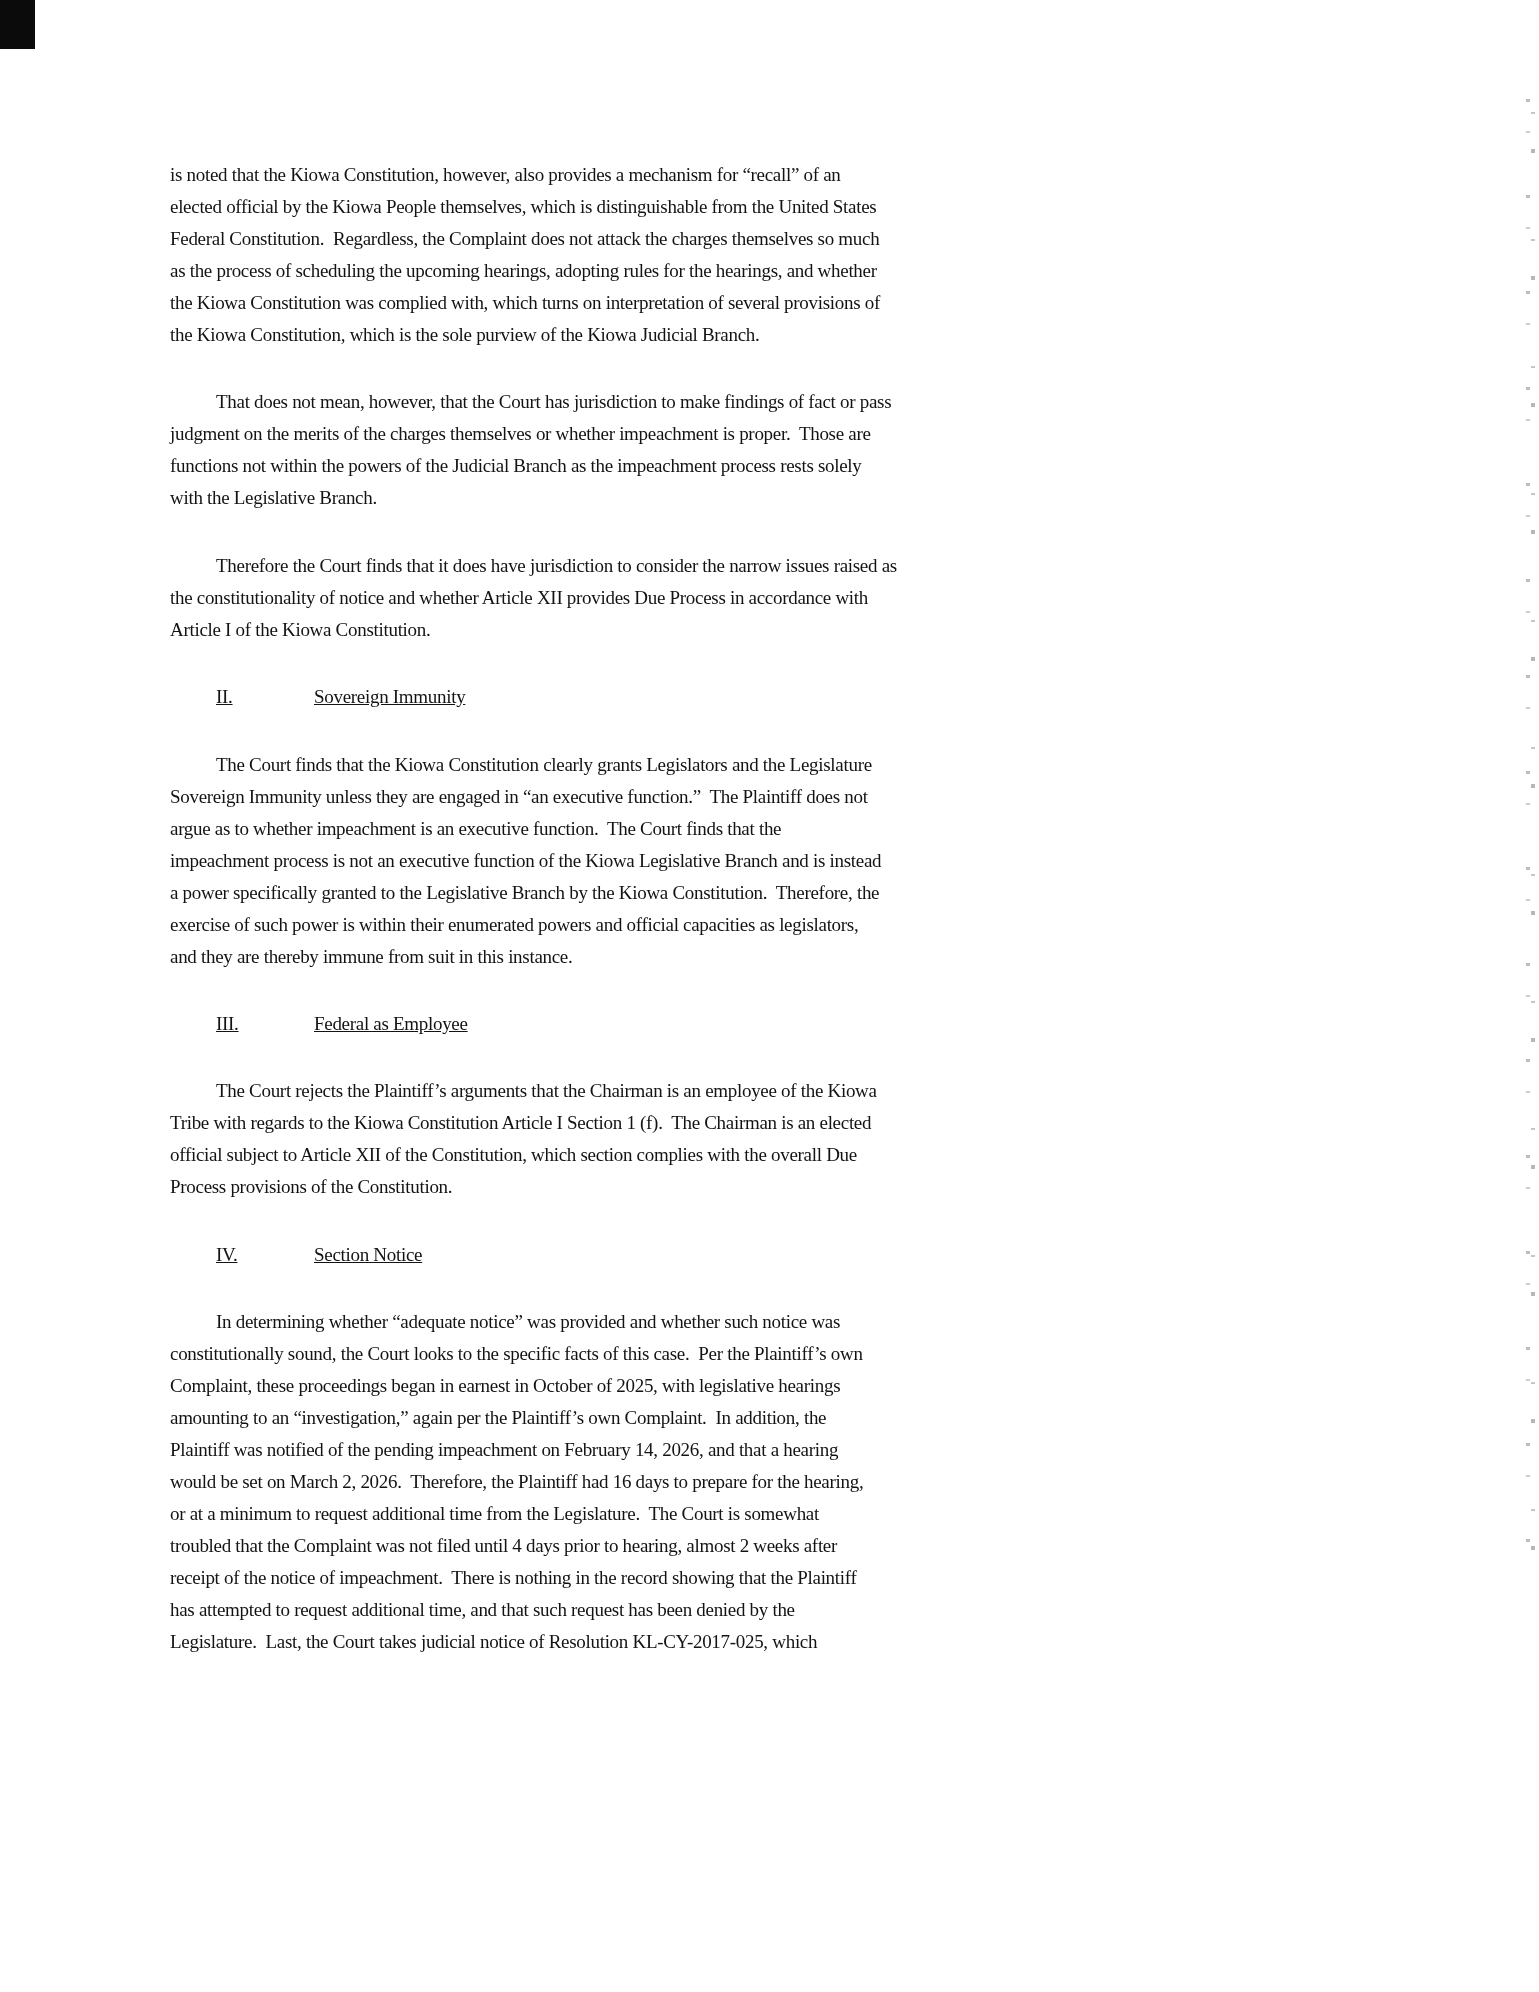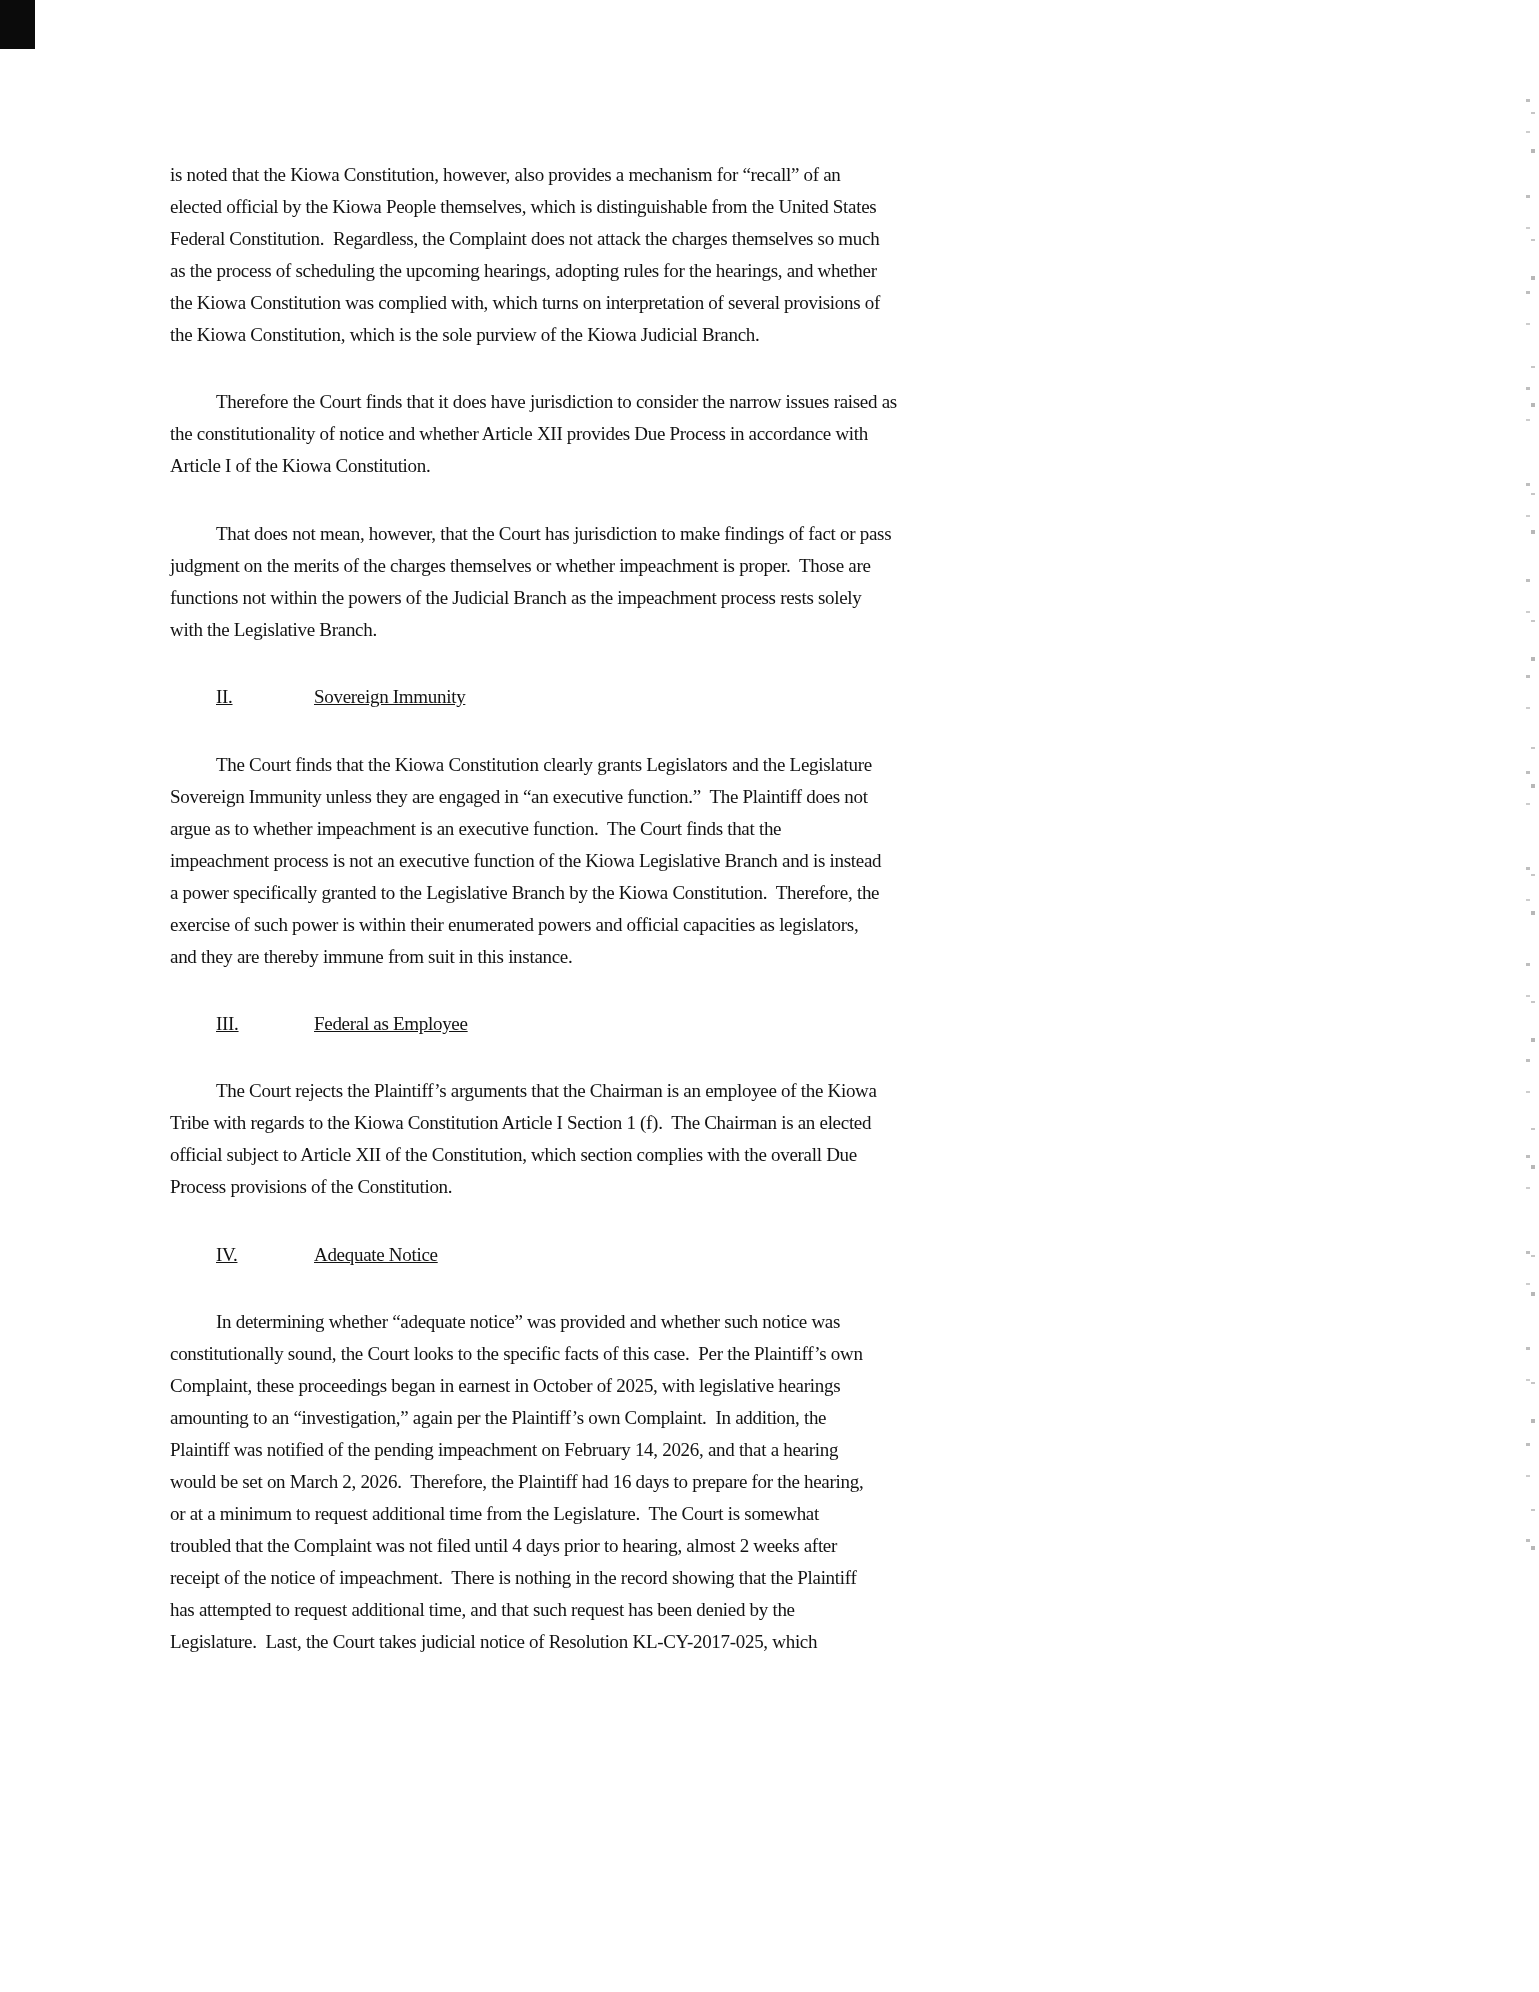--- a/index.html
+++ b/index.html
@@ -88,28 +88,28 @@
 
 <div class="page-text">
 
   <div class="para no-indent">is noted that the Kiowa Constitution, however, also provides a mechanism for “recall” of an
 elected official by the Kiowa People themselves, which is distinguishable from the United States
 Federal Constitution.  Regardless, the Complaint does not attack the charges themselves so much
 as the process of scheduling the upcoming hearings, adopting rules for the hearings, and whether
 the Kiowa Constitution was complied with, which turns on interpretation of several provisions of
 the Kiowa Constitution, which is the sole purview of the Kiowa Judicial Branch.</div>
 
-  <div class="para">Therefore the Court finds that it does have jurisdiction to consider the narrow issues raised as
-the constitutionality of notice and whether Article XII provides Due Process in accordance with
-Article I of the Kiowa Constitution.</div>
-
   <div class="para">That does not mean, however, that the Court has jurisdiction to make findings of fact or pass
 judgment on the merits of the charges themselves or whether impeachment is proper.  Those are
 functions not within the powers of the Judicial Branch as the impeachment process rests solely
 with the Legislative Branch.</div>
+
+  <div class="para">Therefore the Court finds that it does have jurisdiction to consider the narrow issues raised as
+the constitutionality of notice and whether Article XII provides Due Process in accordance with
+Article I of the Kiowa Constitution.</div>
 
   <div class="heading">
     <span class="numeral">II.</span>
     <span class="label">Sovereign Immunity</span>
   </div>
 
   <div class="para">The Court finds that the Kiowa Constitution clearly grants Legislators and the Legislature
 Sovereign Immunity unless they are engaged in “an executive function.”  The Plaintiff does not
 argue as to whether impeachment is an executive function.  The Court finds that the
 impeachment process is not an executive function of the Kiowa Legislative Branch and is instead
@@ -122,21 +122,21 @@
     <span class="label">Federal as Employee</span>
   </div>
 
   <div class="para">The Court rejects the Plaintiff’s arguments that the Chairman is an employee of the Kiowa
 Tribe with regards to the Kiowa Constitution Article I Section 1 (f).  The Chairman is an elected
 official subject to Article XII of the Constitution, which section complies with the overall Due
 Process provisions of the Constitution.</div>
 
   <div class="heading">
     <span class="numeral">IV.</span>
-    <span class="label">Adequate Notice</span>
+    <span class="label">Section Notice</span>
   </div>
 
   <div class="para">In determining whether “adequate notice” was provided and whether such notice was
 constitutionally sound, the Court looks to the specific facts of this case.  Per the Plaintiff’s own
 Complaint, these proceedings began in earnest in October of 2025, with legislative hearings
 amounting to an “investigation,” again per the Plaintiff’s own Complaint.  In addition, the
 Plaintiff was notified of the pending impeachment on February 14, 2026, and that a hearing
 would be set on March 2, 2026.  Therefore, the Plaintiff had 16 days to prepare for the hearing,
 or at a minimum to request additional time from the Legislature.  The Court is somewhat
 troubled that the Complaint was not filed until 4 days prior to hearing, almost 2 weeks after

